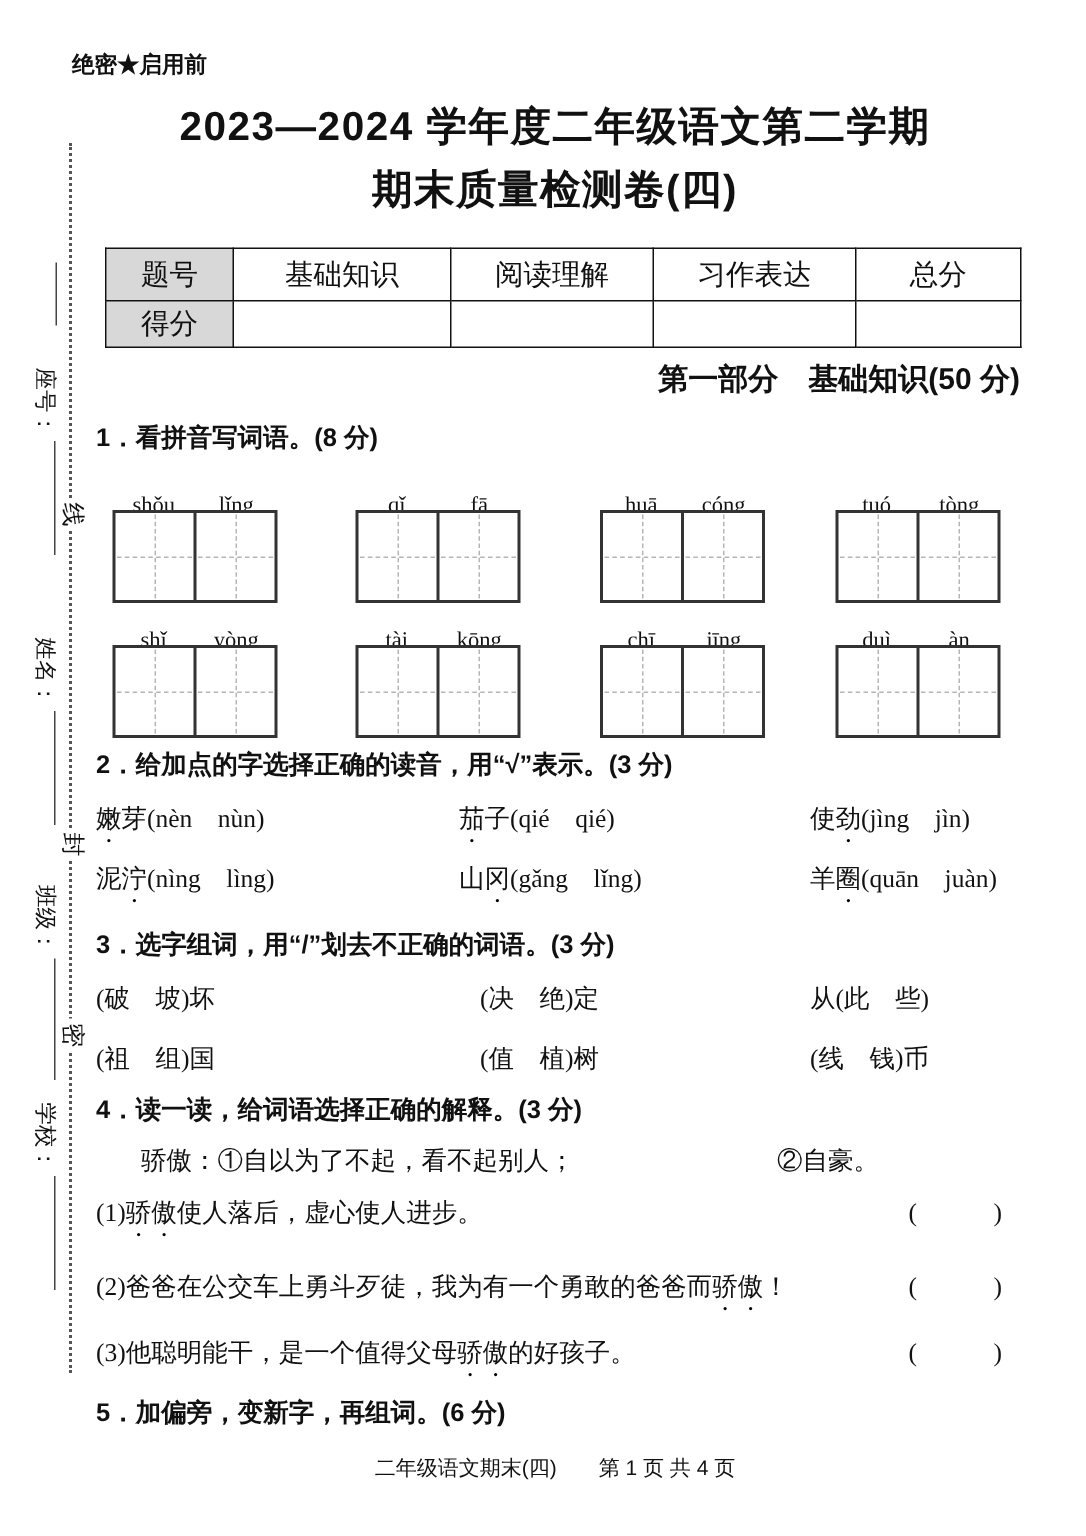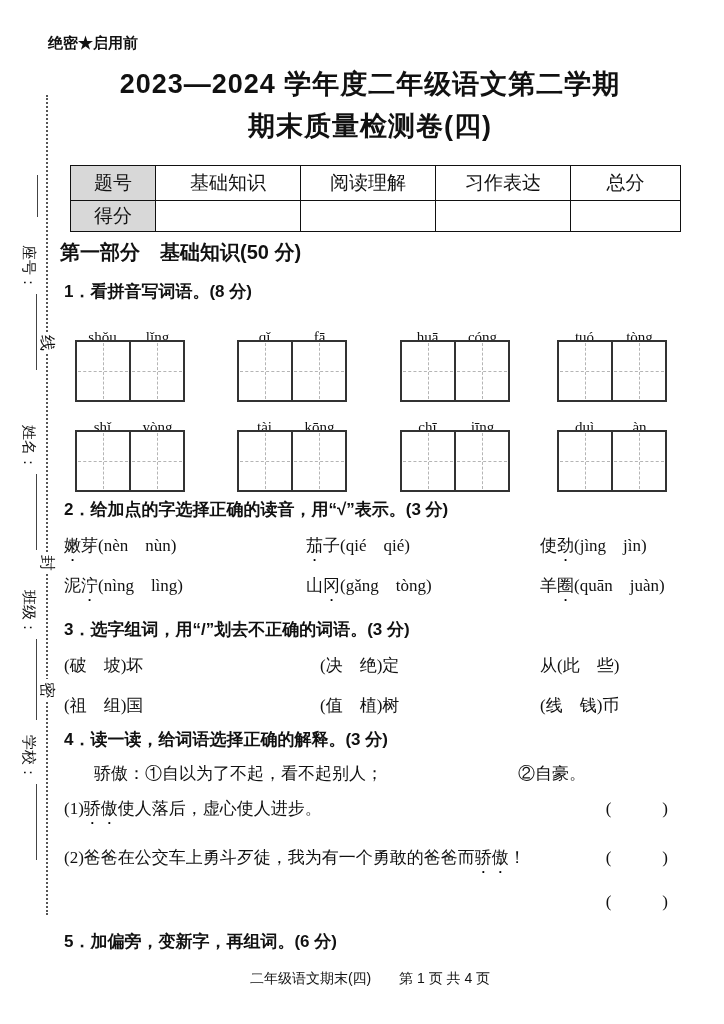--- a/index.html
+++ b/index.html
@@ -44,21 +44,21 @@
   .title1 { top:66px; } .title2 { top:108px; }
   
   .score-table { position:absolute; left:70px; top:165px; border-collapse:collapse;
                  font-size:19px; table-layout:fixed;padding-left:12px; }
   .score-table td { border:1.8px solid #111; text-align:center; padding:0; height:35px;
                     font-family:"Liberation Serif", serif; }
   .score-table tr.r2 td { height:31px; }
   .score-table td.gray { background:#d8d8d8; }
   .cw0{width:85px;} .cw1{width:145px;} .cw2{width:135px;} .cw3{width:135px;} .cw4{width:110px;}
   
-  .section-title { position:absolute; left:60px; top:239px; width:620px; text-align:left;
+  .section-title { position:absolute; left:60px; top:239px; width:620px; text-align:right;
                    font-family:"Liberation Sans", sans-serif; font-weight:bold; font-size:20px; }
   .stem { position:absolute; left:64px; width:616px; font-weight:bold; font-size:17px;
           font-family:"Liberation Sans", sans-serif; white-space:nowrap; }
   .stem.q1 { top:280px; } .stem.q2 { top:498px; } .stem.q3 { top:618px; }
   .stem.q4 { top:728px; } .stem.q5 { top:930px; }
   
   .pinyin-row { position:absolute; width:110px; display:flex; font-size:15px;margin-top:16px; }
   .pinyin-row span { flex:1; text-align:center; white-space:nowrap; }
   .wgrid { position:absolute; width:110px; height:62px; border:2px solid #333; display:flex; background:#fff; }
   .wcell { flex:1; position:relative; }
@@ -216,21 +216,21 @@
     </div>
 
   <div class="stem q2">2．给加点的字选择正确的读音，用“√”表示。(3 分)</div>
   <div class="opt-row q2r q2r1">
     <span><span></span><span class="u-dot">嫩</span><span>芽</span><span>(nèn　nùn)</span></span>
     <span><span></span><span class="u-dot">茄</span><span>子</span><span>(qié　qié)</span></span>
     <span><span>使</span><span class="u-dot">劲</span><span></span><span>(jìng　jìn)</span></span>
   </div>
   <div class="opt-row q2r q2r2">
     <span><span>泥</span><span class="u-dot">泞</span><span></span><span>(nìng　lìng)</span></span>
-    <span><span>山</span><span class="u-dot">冈</span><span></span><span>(gǎng　tòng)</span></span>
+    <span><span>山</span><span class="u-dot">冈</span><span></span><span>(gǎng　lǐng)</span></span>
     <span><span>羊</span><span class="u-dot">圈</span><span></span><span>(quān　juàn)</span></span>
   </div>
 
   <div class="stem q3">3．选字组词，用“/”划去不正确的词语。(3 分)</div>
   <div class="opt-row q3r q3r2">
     <span>(祖　组)国</span>
     <span>(值　植)树</span>
     <span>(线　钱)币</span>
   </div>
   <div class="opt-row q3r q3r1">
@@ -246,20 +246,21 @@
   </div>
   <div class="q4-item q4i0">
     <span class="sentence"><span>(1)</span><span class="u-dot">骄傲</span><span>使人落后，虚心使人进步。</span></span>
     <span class="bracket">(　　　)</span>
   </div>
   <div class="q4-item q4i1">
     <span class="sentence"><span>(2)爸爸在公交车上勇斗歹徒，我为有一个勇敢的爸爸而</span><span class="u-dot">骄傲</span><span>！</span></span>
     <span class="bracket">(　　　)</span>
   </div>
   <div class="q4-item q4i2">
+    <span class="sentence"><span>(3)他聪明能干，是一个值得父母</span><span class="u-dot">骄傲</span><span>的好孩子。</span></span>
     <span class="bracket">(　　　)</span>
   </div>
 
   <div class="stem q5">5．加偏旁，变新字，再组词。(6 分)</div>
 
   <div class="footer">
     <span>二年级语文期末(四)</span>
     <span class="pg">第 1 页 共 4 页</span>
   </div>
 

